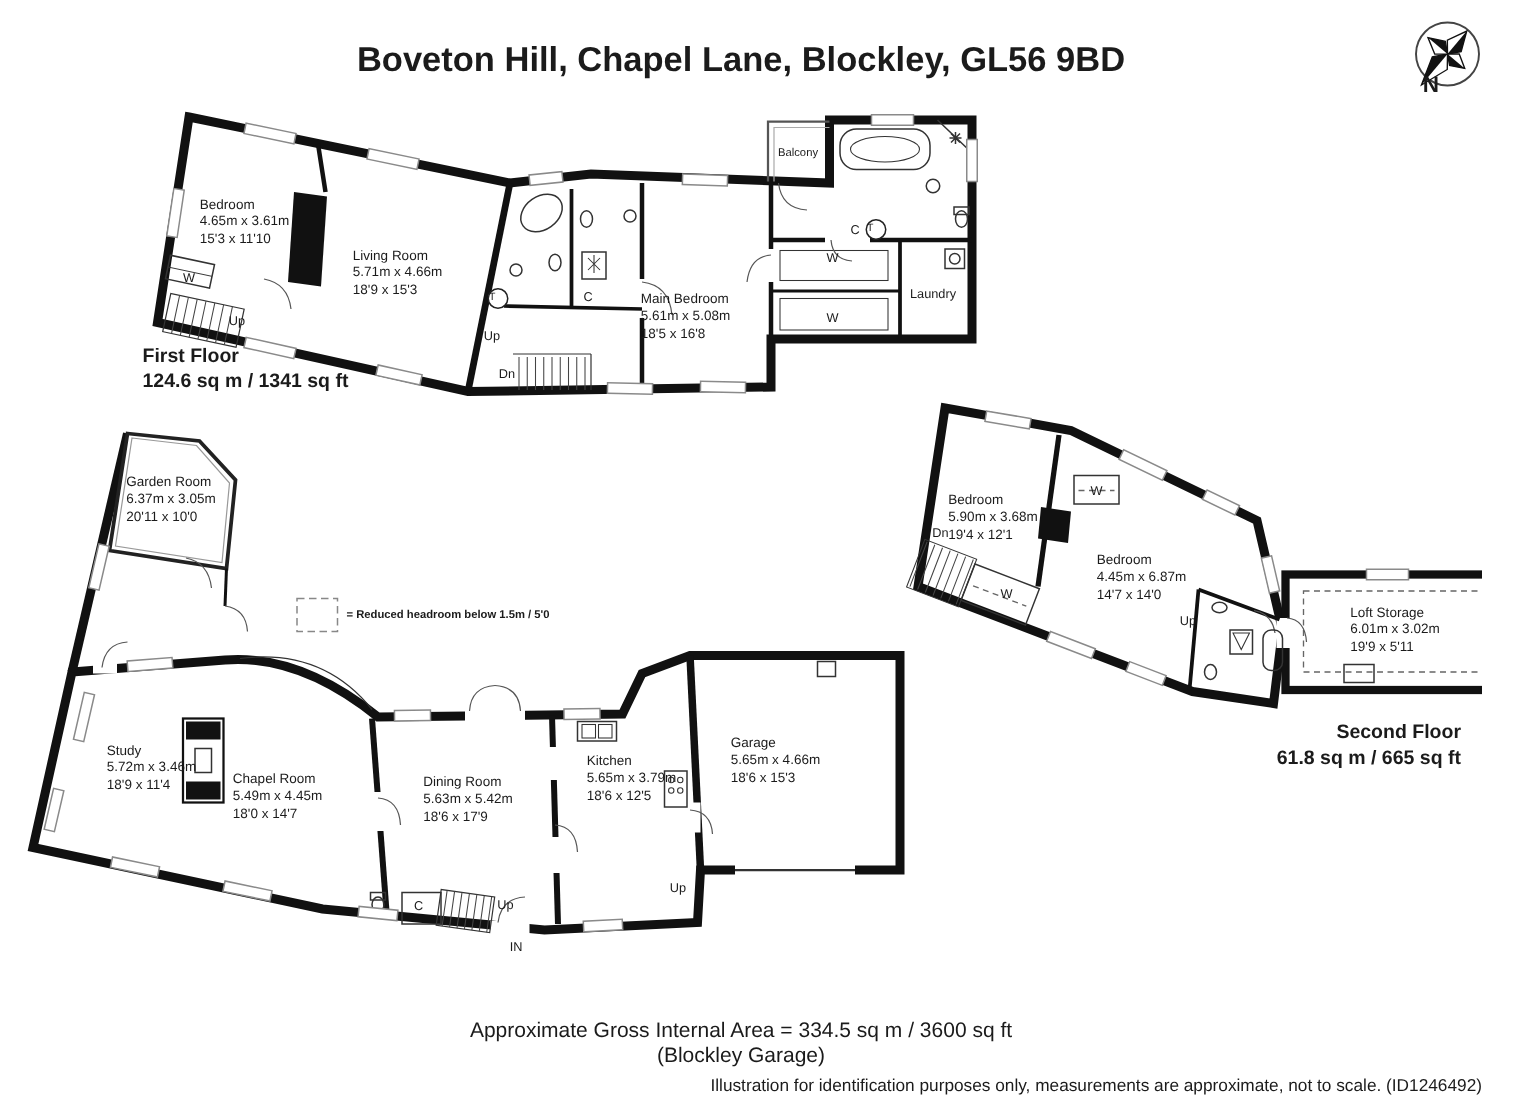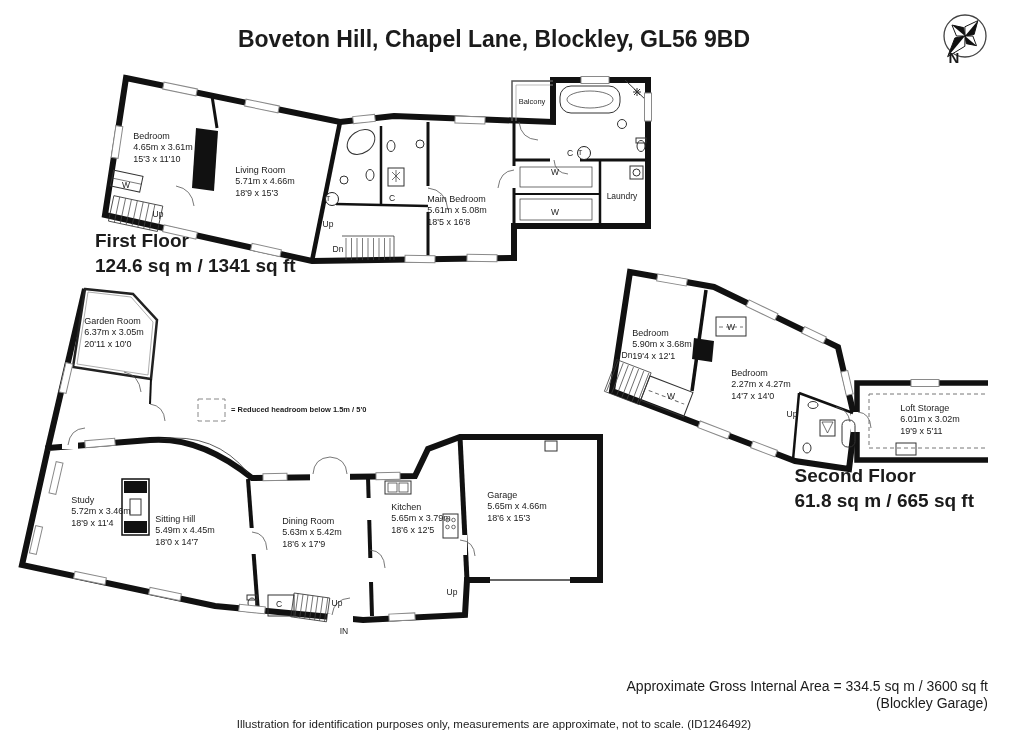--- a/index.html
+++ b/index.html
@@ -6,26 +6,26 @@
   .canvas{position:relative;width:988px;height:737px;background:#fff;
           font-family:"Liberation Sans",sans-serif;color:#1b1b1b;overflow:hidden;}
   .canvas svg{position:absolute;left:0;top:0;}
   .lbl{position:absolute;transform:translate(-50%,-50%);
        white-space:nowrap;line-height:1.25;}
   .room{font-size:9px;}
   .small{font-size:8.5px;}
   .tiny{font-size:7.5px;}
   .tcircle{width:12px;height:12px;border:1px solid #222;border-radius:50%;
            font-size:7px;line-height:12px;background:#fff;}
-  .floorlabel{position:absolute;font-weight:bold;font-size:19px;line-height:1.3;
+  .floorlabel{position:absolute;font-weight:bold;font-size:13px;line-height:1.3;
               white-space:nowrap;}
   .title{position:absolute;left:0;right:0;top:26px;text-align:center;
          font-weight:bold;font-size:23px;}
-  .footer1{position:absolute;left:0;right:0;text-align:right;font-size:14px;}
-  .footerd{position:absolute;left:0;right:0;text-align:center;font-size:11.5px;}
+  .footer1{position:absolute;left:0;right:0;text-align:center;font-size:14px;}
+  .footerd{position:absolute;left:0;right:0;text-align:right;font-size:11.5px;}
   .legendtext{position:absolute;font-size:7.5px;white-space:nowrap;font-weight:bold;}
   .nlabel{position:absolute;transform:translate(-50%,-50%);font-weight:bold;font-size:15px;}
   
   .wall{fill:none;stroke:#111;}
   .fillwhite{fill:#fff;stroke:#111;}
   .thin{stroke:#333;fill:none;}
   .arc{stroke:#555;stroke-width:.8;fill:none;}
   .win rect{fill:#fff;stroke:#8a8a8a;stroke-width:1;}
   .fx{fill:none;stroke:#333;stroke-width:1;}
   .dash{stroke:#666;stroke-width:.9;fill:none;stroke-dasharray:4 3;}
@@ -369,21 +369,21 @@
     <div>Garden Room</div>
     <div>6.37m x 3.05m</div>
     <div>20'11 x 10'0</div>
   </div>
   <div class="lbl room" style="left:101px;top:512px">
     <div>Study</div>
     <div>5.72m x 3.46m</div>
     <div>18'9 x 11'4</div>
   </div>
   <div class="lbl room" style="left:185px;top:531px">
-    <div>Sitting Hill</div>
+    <div>Chapel Room</div>
     <div>5.49m x 4.45m</div>
     <div>18'0 x 14'7</div>
   </div>
   <div class="lbl room" style="left:312px;top:533px">
     <div>Dining Room</div>
     <div>5.63m x 5.42m</div>
     <div>18'6 x 17'9</div>
   </div>
   <div class="lbl room" style="left:421px;top:519px">
     <div>Kitchen</div>
@@ -400,33 +400,33 @@
   <div class="lbl small" style="left:279px;top:604px">C</div>
   <div class="lbl small" style="left:344px;top:631px">IN</div>
 
   <div class="lbl room" style="left:662px;top:345px">
     <div>Bedroom</div>
     <div>5.90m x 3.68m</div>
     <div>19'4 x 12'1</div>
   </div>
   <div class="lbl room" style="left:761px;top:385px">
     <div>Bedroom</div>
-    <div>2.27m x 4.27m</div>
+    <div>4.45m x 6.87m</div>
     <div>14'7 x 14'0</div>
   </div>
   <div class="lbl room" style="left:930px;top:420px">
     <div>Loft Storage</div>
     <div>6.01m x 3.02m</div>
     <div>19'9 x 5'11</div>
   </div>
   <div class="lbl small" style="left:731px;top:327px">W</div>
   <div class="lbl small" style="left:671px;top:396px">W</div>
   <div class="lbl small" style="left:627px;top:355px">Dn</div>
   <div class="lbl small" style="left:792px;top:414px">Up</div>
-  <div class="floorlabel" style="right:14px;top:464px;text-align:left">
+  <div class="floorlabel" style="right:14px;top:480px;text-align:right">
     <div>Second Floor</div>
     <div>61.8 sq m / 665 sq ft</div>
   </div>
 
   <div class="footer1" style="top:678px">Approximate Gross Internal Area = 334.5 sq m / 3600 sq ft</div>
   <div class="footer1" style="top:695px">(Blockley Garage)</div>
   <div class="footerd" style="top:718px">Illustration for identification purposes only, measurements are approximate, not to scale. (ID1246492)</div>
 
 </div>
 

